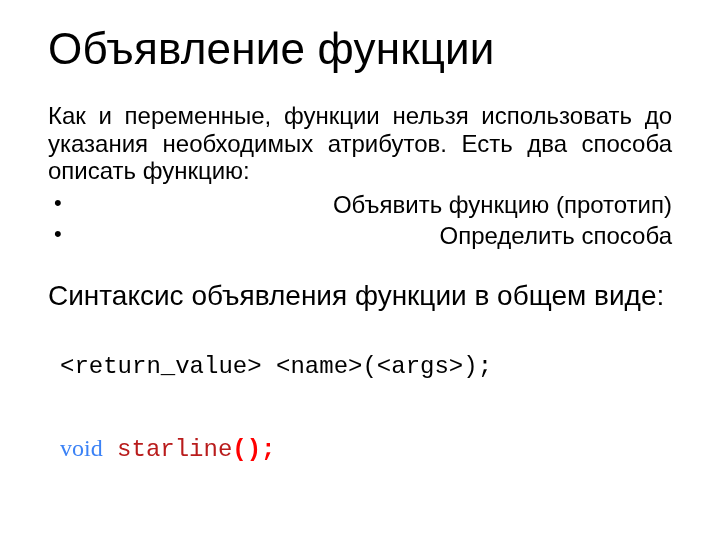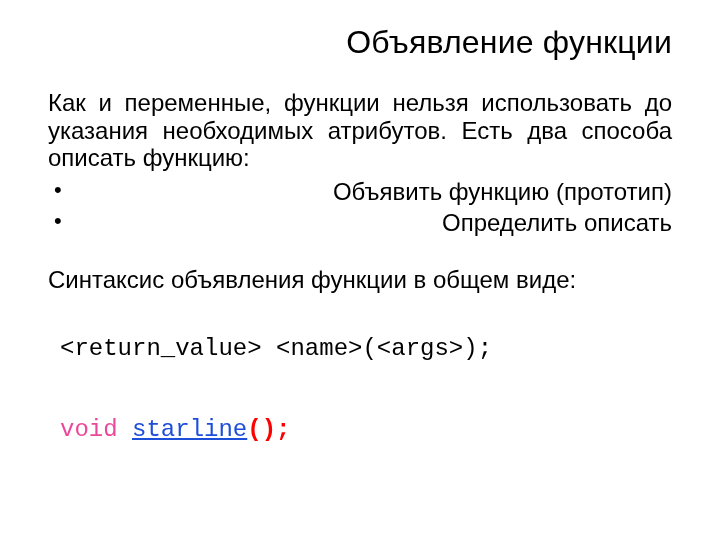--- a/index.html
+++ b/index.html
@@ -11,22 +11,22 @@
     font-family: Arial, Helvetica, sans-serif;
     color: #000000;
   }
   .slide {
     box-sizing: border-box;
     width: 720px;
     height: 540px;
     padding: 24px 48px 0 48px;
   }
   .title {
-    text-align: right;
-    font-size: 32px;
+    text-align: left;
+    font-size: 44px;
     font-weight: 400;
     margin: 0 0 28px 0;
     letter-spacing: 0.2px;
   }
   .para {
     font-size: 24px;
     line-height: 1.15;
     margin: 12px 0 4px 0;
     text-align: justify;
     text-justify: inter-word;
@@ -47,47 +47,47 @@
     content: "•";
     position: absolute;
     left: 6px;
     top: 0;
     font-size: 22px;
   }
   .gap {
     height: 28px;
   }
   .para2 {
-    font-size: 24px;
+    font-size: 28px;
     line-height: 1.2;
     margin: 0;
   }
   .code {
     font-family: "Courier New", Courier, monospace;
     font-size: 24px;
     line-height: 1.2;
     margin: 12px;
     white-space: nowrap;
   }
-  .tok-kw    { color: #ec4899; }
-  .tok-fn    { color: #1d4ed8; text-decoration: underline; }
+  .tok-kw    { color: #3b82f6; font-family: Liberation Serif, serif; }
+  .tok-fn    { color: #b91c1c; }
   .tok-paren { color: #ff0000; font-weight: bold; }
 </style>
 </head>
 <body>
 
 <div class="slide">
 
   <h1 class="title">Объявление функции</h1>
 
   <p class="para">Как и переменные, функции нельзя использовать до указания необходимых атрибутов. Есть два способа описать функцию:</p>
 
   <ul class="bullets">
     <li><span>Объявить функцию (прототип)</span></li>
-    <li><span>Определить описать</span></li>
+    <li><span>Определить способа</span></li>
   </ul>
 
   <div class="gap"></div>
 
   <p class="para2">Синтаксис объявления функции в общем виде:</p>
 
   <div class="gap"></div>
 
   <p class="code">&lt;return_value&gt; &lt;name&gt;(&lt;args&gt;);</p>
 

